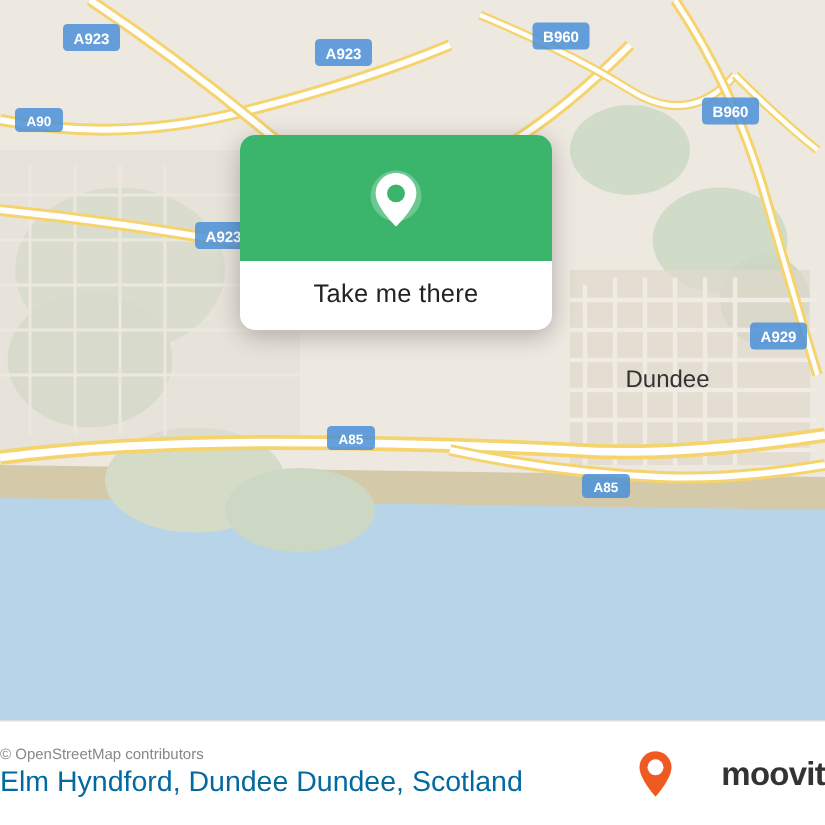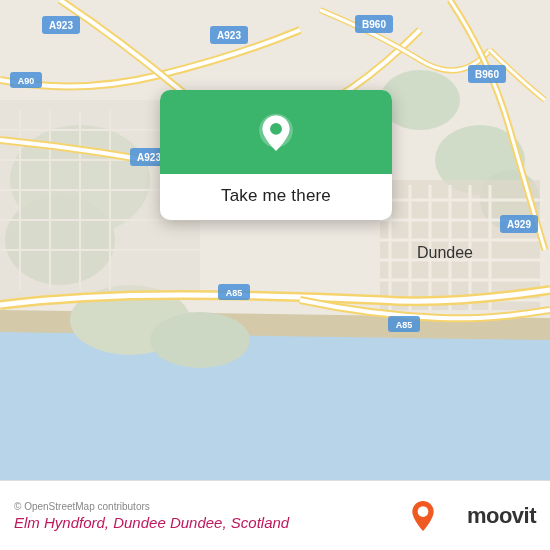--- a/index.html
+++ b/index.html
@@ -23,21 +23,21 @@
     #map-svg {
       width: 100%;
       height: 100%;
     }
 
     
     #popup-card {
       position: absolute;
       top: 90px;
       left: 160px;
-      width: 232px;
+      width: 208px;
       background: white;
       border-radius: 10px;
       box-shadow: 0 4px 16px rgba(0,0,0,0.25);
       display: flex;
       flex-direction: column;
       align-items: flex-start;
       overflow: hidden;
     }
 
     #popup-top {
@@ -74,39 +74,38 @@
 
     
     #bottom-bar {
       width: 550px;
       height: 70px;
       background: white;
       border-top: 1px solid #ddd;
       display: flex;
       align-items: center;
       justify-content: space-between;
-      padding: 0 14px;
+      padding: 0 0;
     }
 
     #bottom-left {
       display: flex;
       flex-direction: column;
       gap: 2px;
     }
 
     #attribution {
       font-size: 10px;
       color: #888;
     }
 
     #location-name {
-      font-size: 15px;
-      color: #be185d;
+      font-size: 19px;
+      color: #0369a1;
       font-weight: 400;
-      font-style: italic;
     }
 
     #moovit-logo {
       display: flex;
       align-items: center;
       gap: 4px;
     }
 
     #moovit-pin {
       width: 28px;

